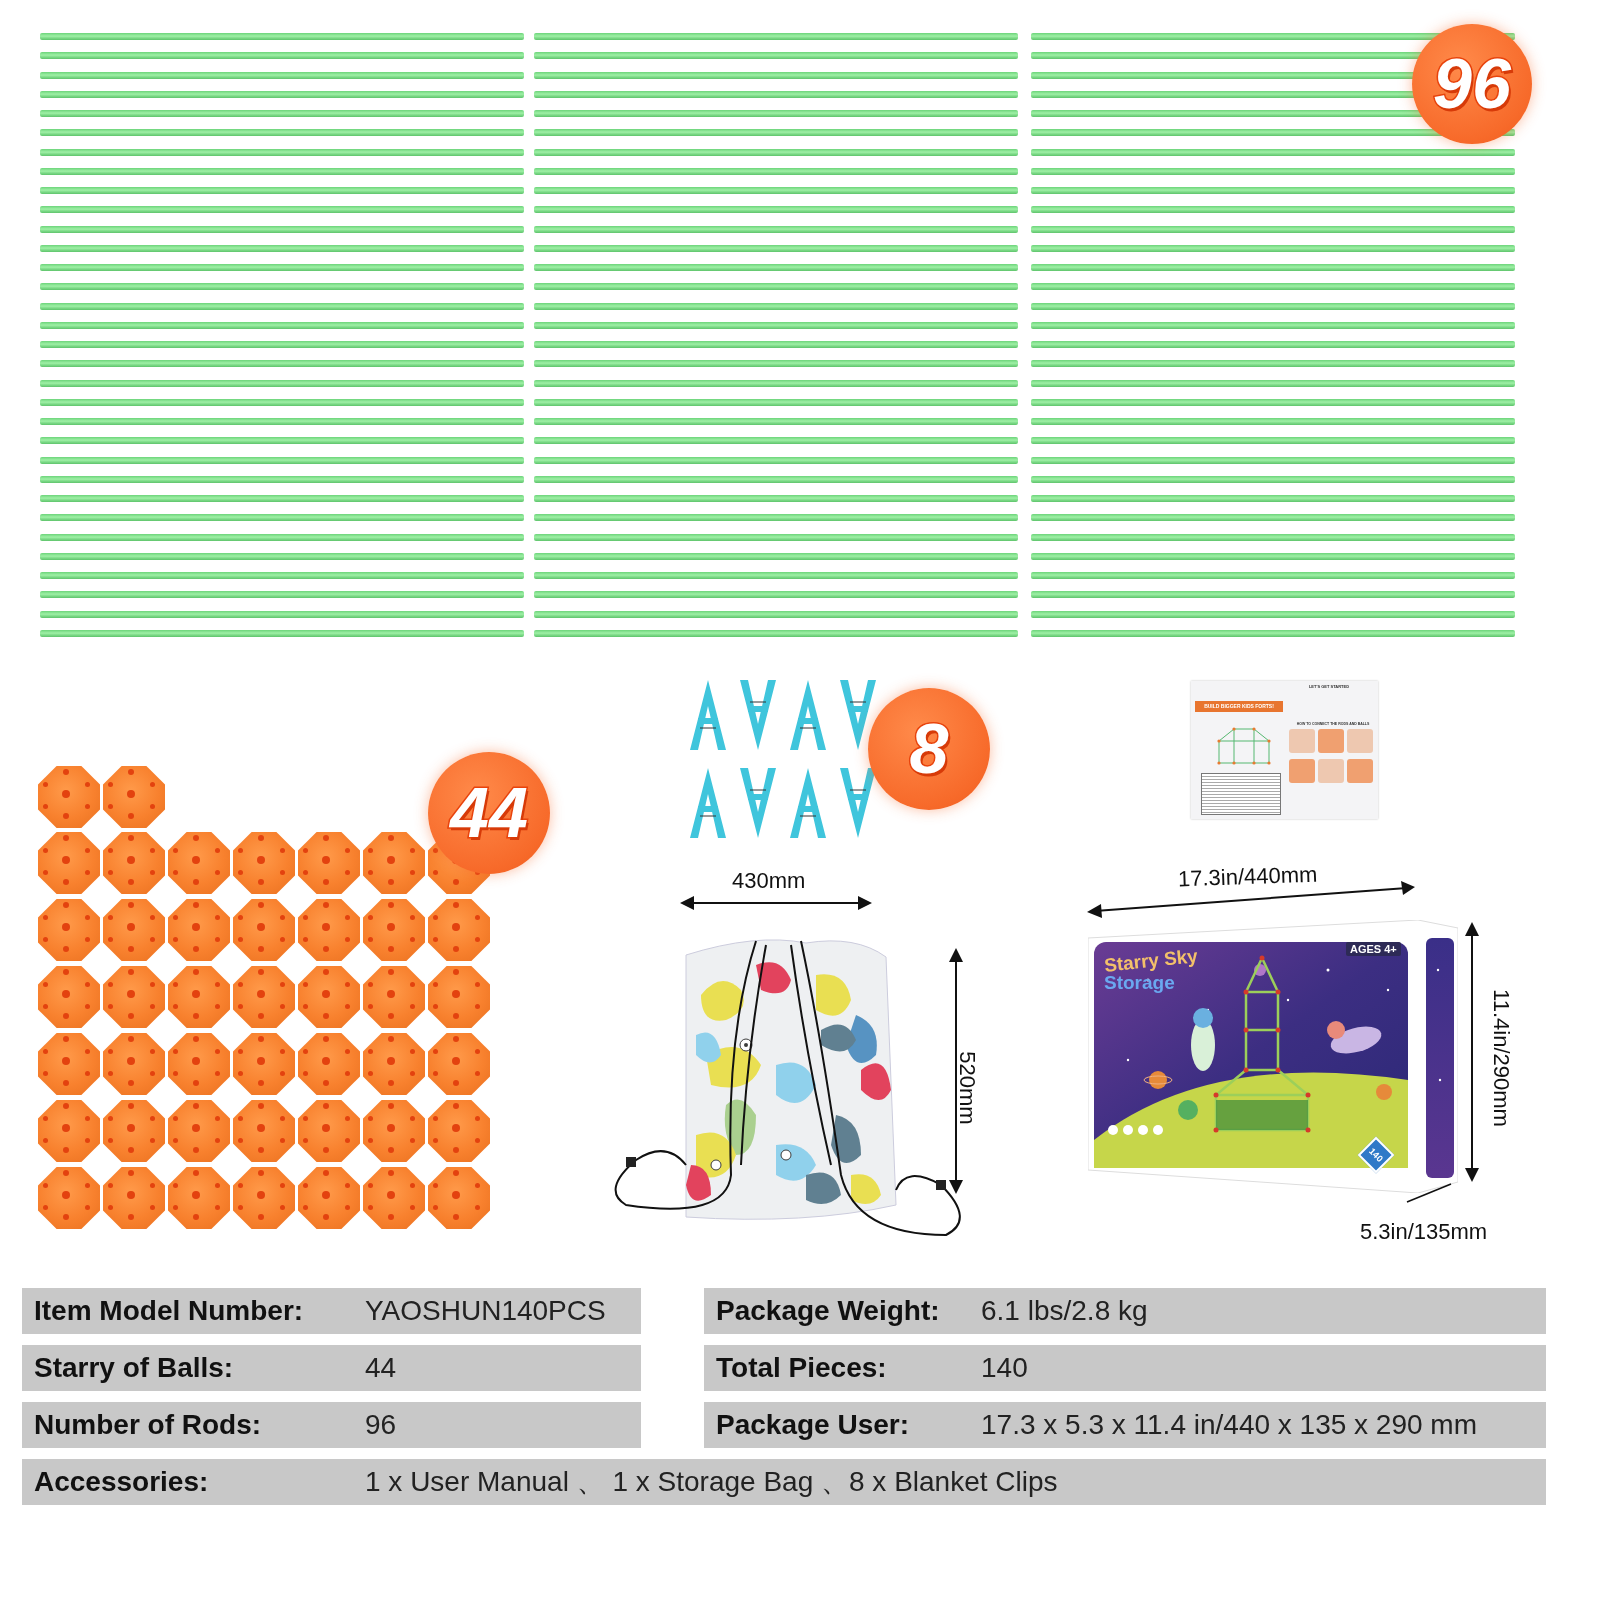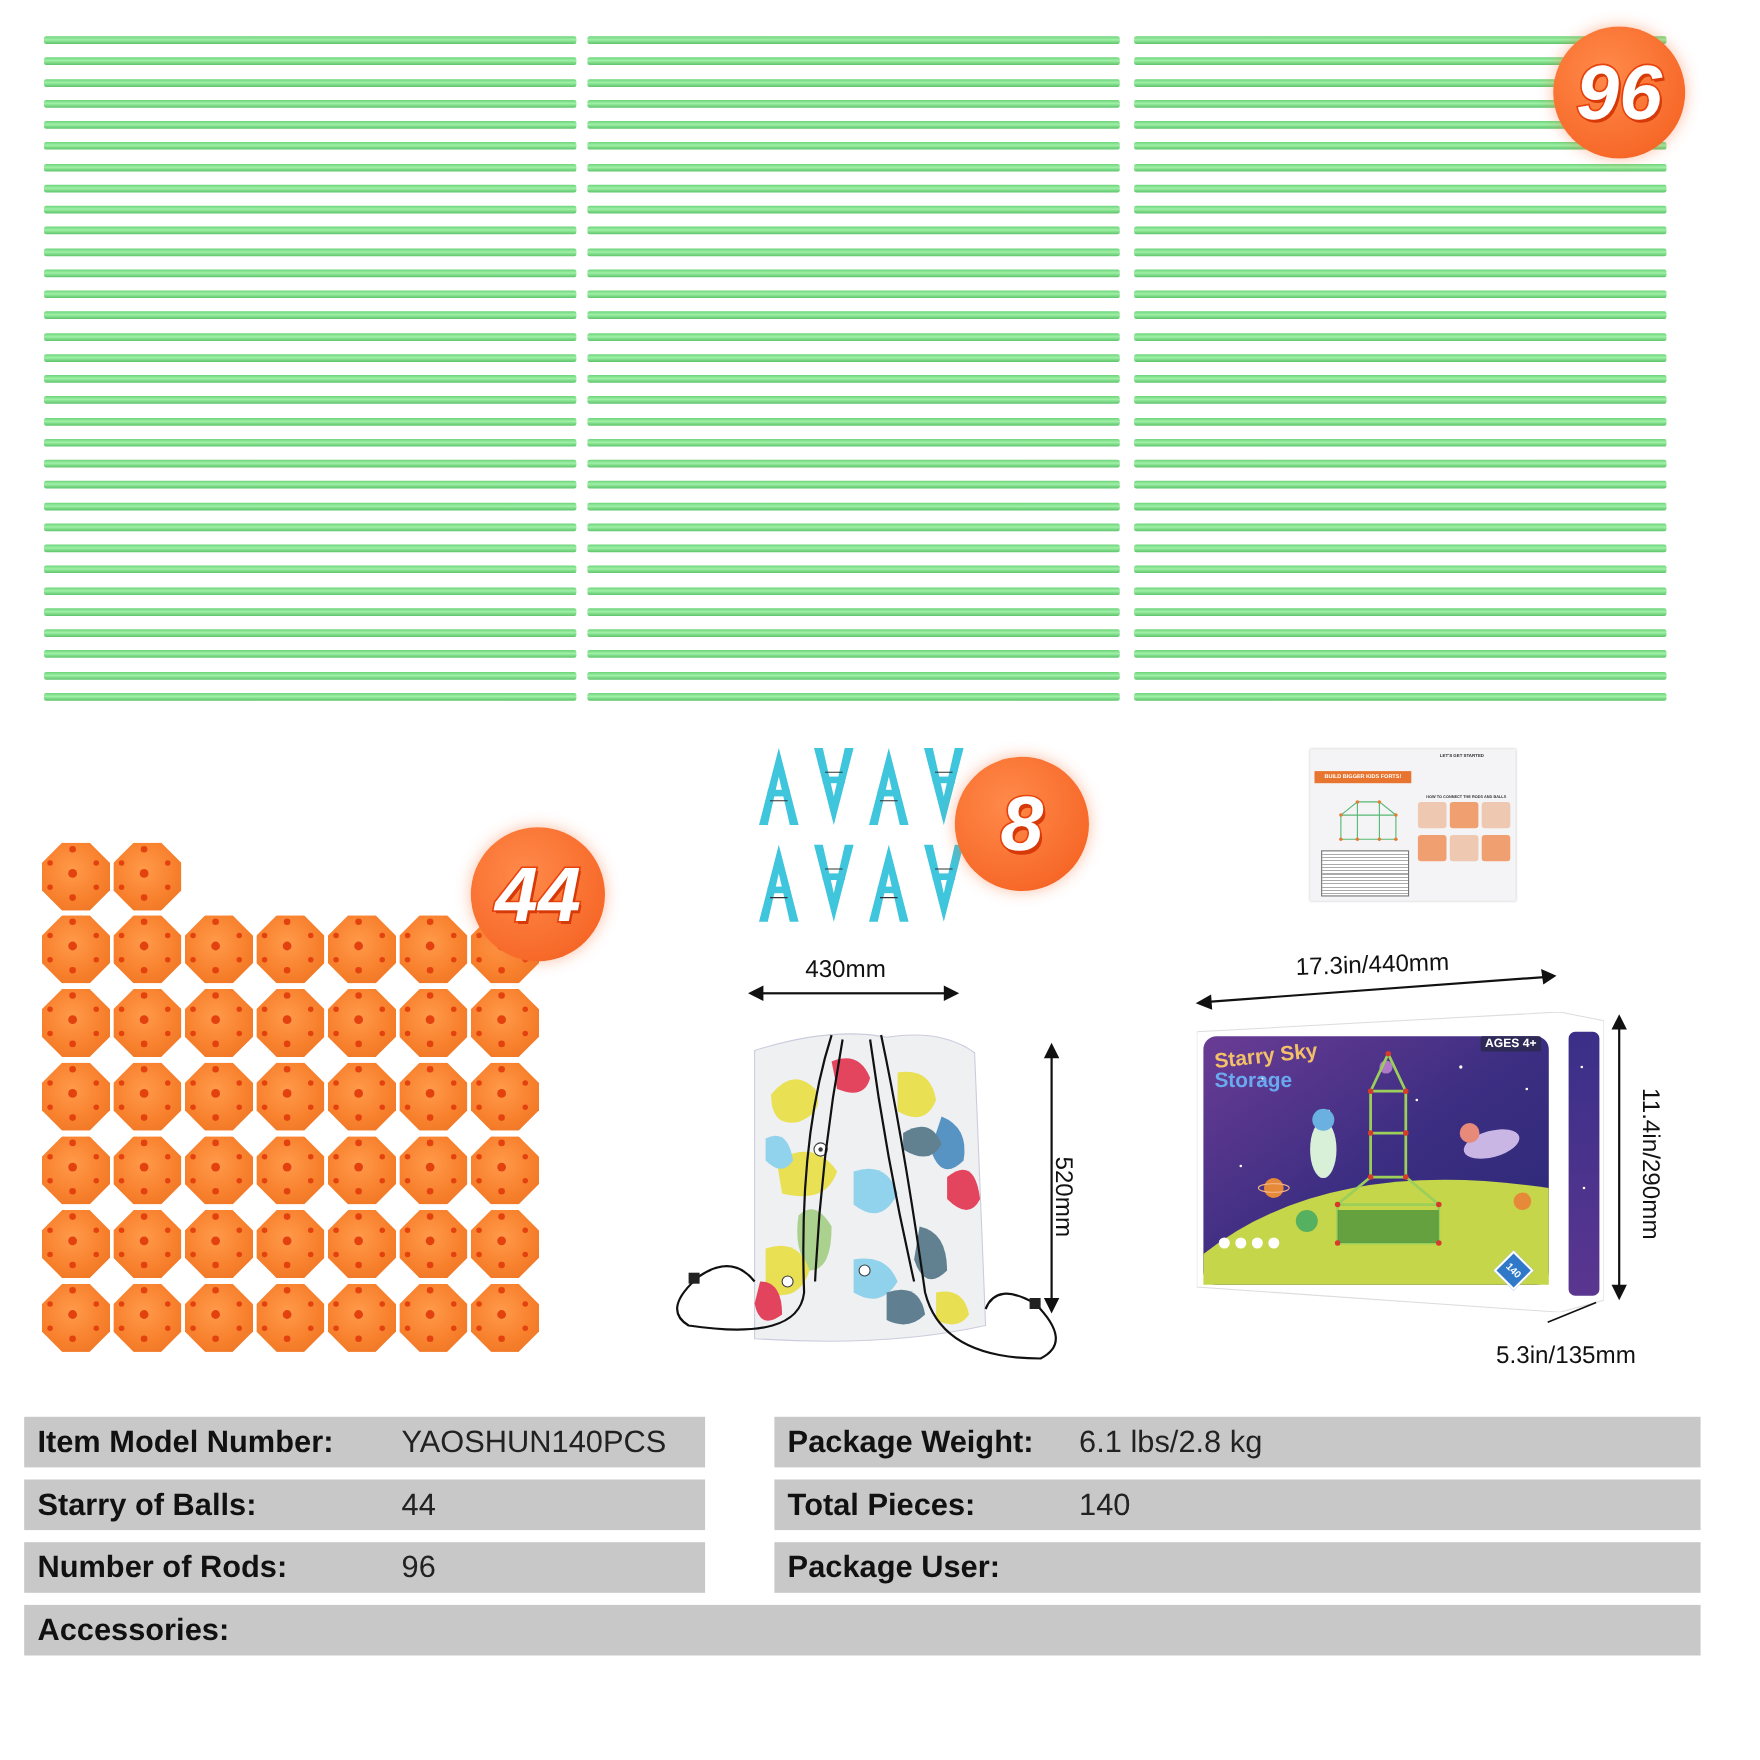--- a/index.html
+++ b/index.html
@@ -802,18 +802,20 @@
   <div class="spec-row" style="left:704px; top:1288px; width:842px;">
     <span class="spec-label">Package Weight:</span>
     <span class="spec-value" style="left:277px;">6.1 lbs/2.8 kg</span>
   </div>
   <div class="spec-row" style="left:704px; top:1345px; width:842px;">
     <span class="spec-label">Total Pieces:</span>
     <span class="spec-value" style="left:277px;">140</span>
   </div>
   <div class="spec-row" style="left:704px; top:1402px; width:842px;">
     <span class="spec-label">Package User:</span>
+    <span class="spec-value" style="left:277px;">17.3 x 5.3 x 11.4 in/440 x 135 x 290 mm</span>
   </div>
 
   <div class="spec-row" style="left:22px; top:1459px; width:1524px;">
     <span class="spec-label">Accessories:</span>
+    <span class="spec-value" style="left:343px;">1 x User Manual 、 1 x Storage Bag 、8 x Blanket Clips</span>
   </div>
 </div>
 
 </body></html>

